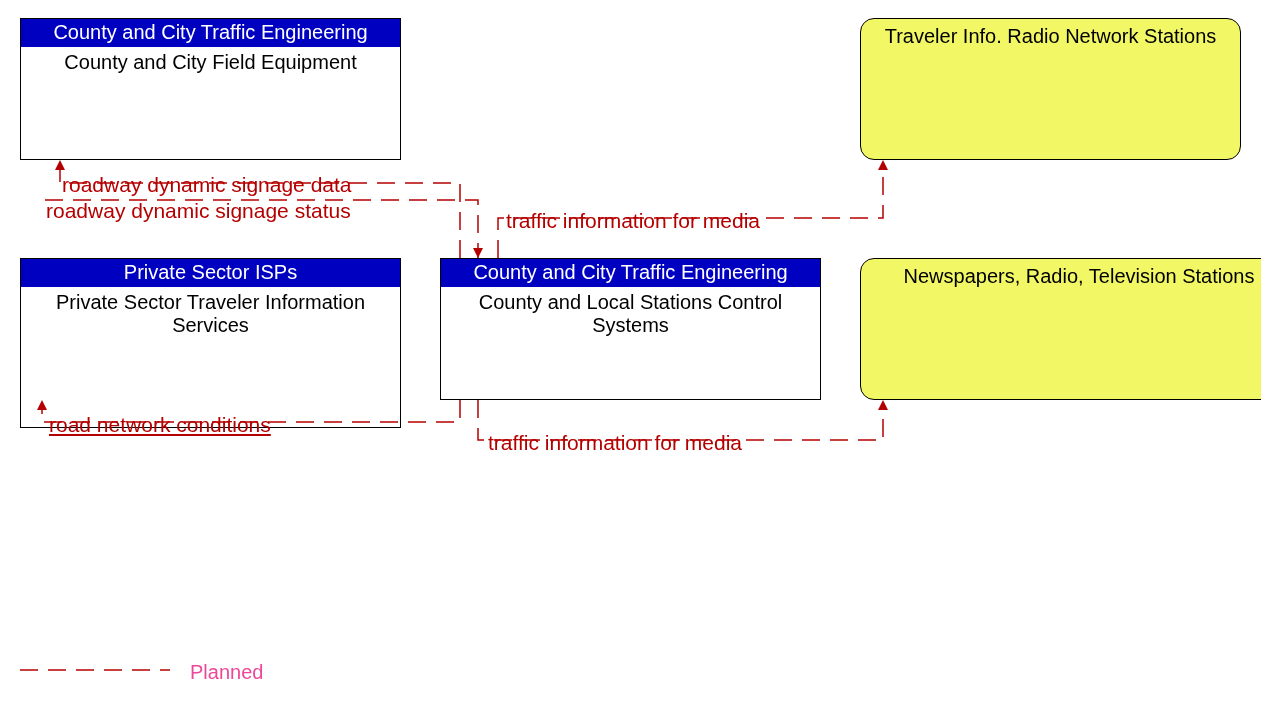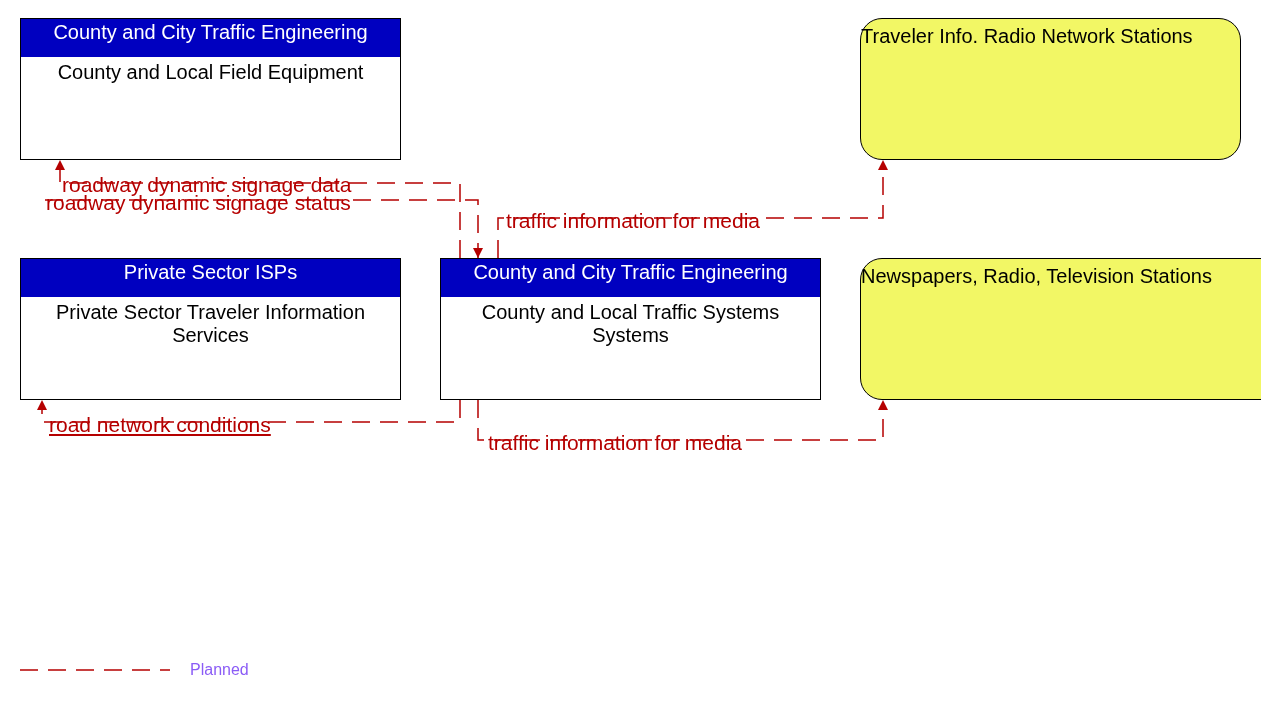--- a/index.html
+++ b/index.html
@@ -20,47 +20,48 @@
     position: absolute;
     border: 1.5px solid #000;
     background: #ffffff;
     box-sizing: border-box;
   }
   .node-header {
     background: #0000c0;
     color: #ffffff;
     font-size: 20px;
     text-align: center;
-    padding: 2px 4px 13px 4px;
+    padding: 2px 4px 3px 4px;
     font-weight: normal;
   }
   .node-body {
     font-size: 20px;
     text-align: center;
     padding: 4px 6px;
   }
   .yellow-node {
     position: absolute;
     background: #f2f765;
     border: 1.5px solid #000;
-    border-radius: 22px;
+    border-radius: 14px;
     box-sizing: border-box;
+    text-align: center;
     font-size: 20px;
     padding-top: 6px;
   }
   .flow-label {
     position: absolute;
     font-size: 21px;
     color: #b50000;
     white-space: nowrap;
   }
   .legend-label {
     position: absolute;
-    font-size: 16px;
-    color: #8b5cf6;
+    font-size: 20px;
+    color: #ec4899;
   }
   svg.arrows {
     position: absolute;
     left: 0;
     top: 0;
     width: 1261px;
     height: 702px;
     pointer-events: none;
   }
   svg.arrows path, svg.arrows line {
@@ -75,31 +76,31 @@
     stroke-dasharray: none;
   }
 </style>
 </head>
 <body>
 
 <div class="stage">
 
   <div class="node" style="left:20px; top:18px; width:381px; height:142px;">
     <div class="node-header">County and City Traffic Engineering</div>
-    <div class="node-body">County and Local Field Equipment</div>
+    <div class="node-body">County and City Field Equipment</div>
   </div>
 
-  <div class="node" style="left:20px; top:258px; width:381px; height:142px;">
+  <div class="node" style="left:20px; top:258px; width:381px; height:170px;">
     <div class="node-header">Private Sector ISPs</div>
     <div class="node-body">Private Sector Traveler Information Services</div>
   </div>
 
   <div class="node" style="left:440px; top:258px; width:381px; height:142px;">
     <div class="node-header">County and City Traffic Engineering</div>
-    <div class="node-body">County and Local Traffic Systems Systems</div>
+    <div class="node-body">County and Local Stations Control Systems</div>
   </div>
 
   <div class="yellow-node" style="left:860px; top:18px; width:381px; height:142px;">
     <div>Traveler Info. Radio Network Stations</div>
   </div>
 
   <div class="yellow-node" style="left:860px; top:258px; width:438px; height:142px;">
     <div>Newspapers, Radio, Television Stations</div>
   </div>
 
@@ -121,20 +122,20 @@
     <path d="M 460 400 L 460 422 L 42 422 L 42 402"></path>
     <polygon class="arrowhead" points="42,400 37,410 47,410"></polygon>
 
     <path d="M 478 400 L 478 440 L 883 440 L 883 402"></path>
     <polygon class="arrowhead" points="883,400 878,410 888,410"></polygon>
 
     <line x1="20" y1="670" x2="170" y2="670"></line>
   </svg>
 
   <div class="flow-label" style="left:62px; top:173px;">roadway dynamic signage data</div>
-  <div class="flow-label" style="left:46px; top:191px;">roadway dynamic signage status</div>
+  <div class="flow-label" style="left:46px; top:199px;">roadway dynamic signage status</div>
   <div class="flow-label" style="left:506px; top:209px;">traffic information for media</div>
   <div class="flow-label" style="left:49px; top:413px;text-decoration:underline;">road network conditions</div>
   <div class="flow-label" style="left:488px; top:431px;">traffic information for media</div>
 
   <div class="legend-label" style="left:190px; top:661px;">Planned</div>
 
 </div>
 
 </body></html>

